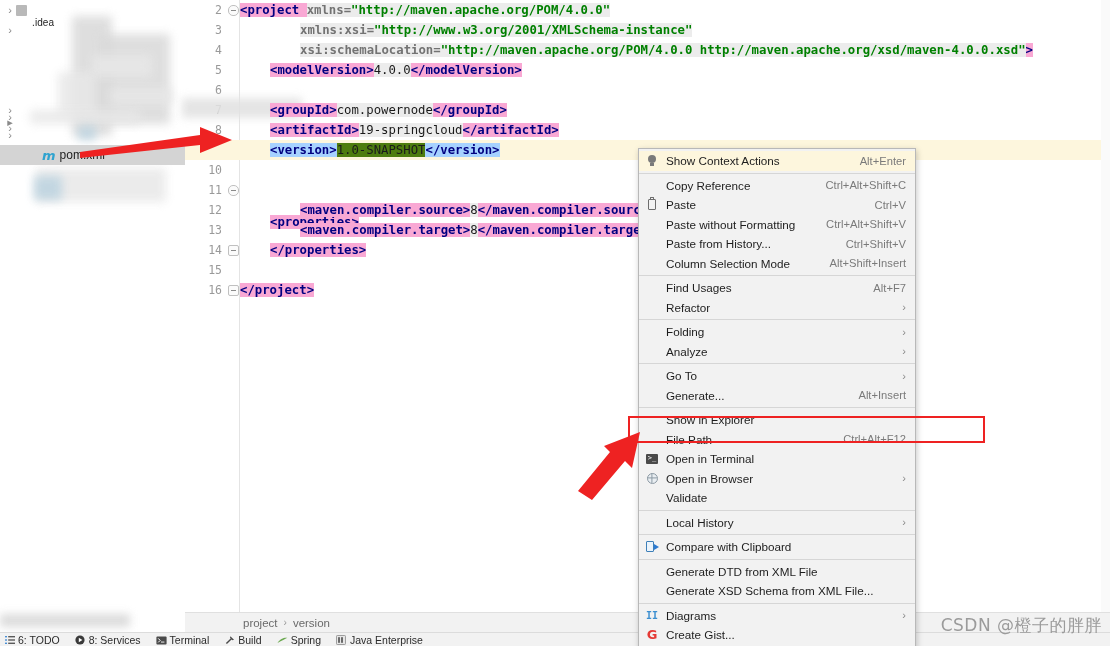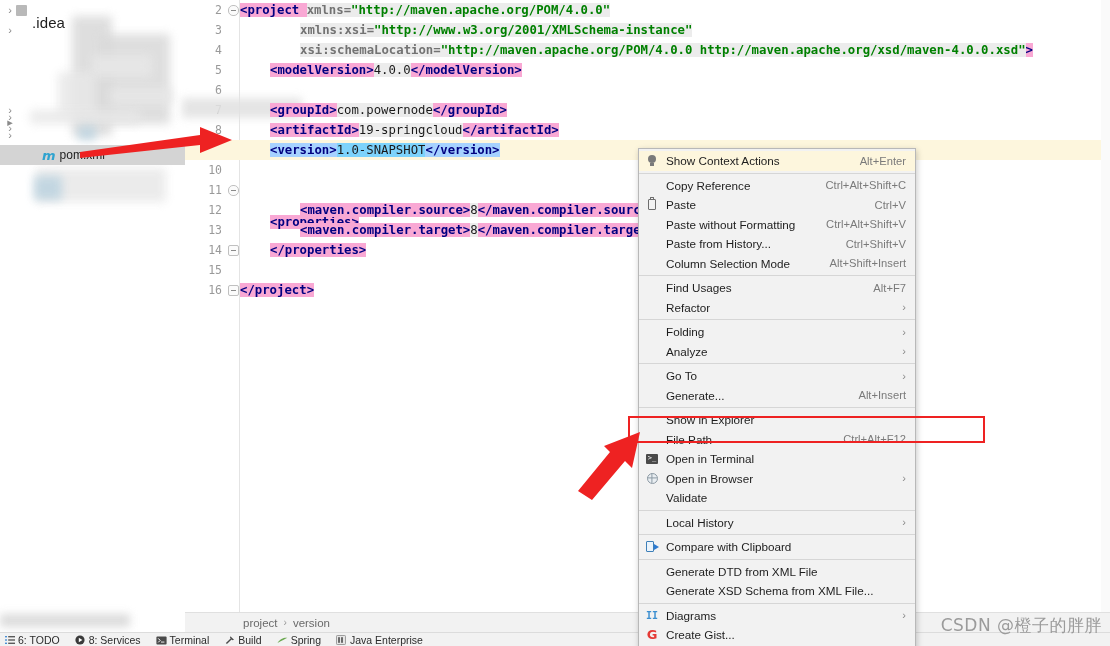--- a/index.html
+++ b/index.html
@@ -28,21 +28,21 @@
   }
   .blurbox.lite{background:#e8e8e8;}
   .blurbox.blu{background:#bcd3e0;}
   .chev{
     color:#8a8a8a;font-size:11px;width:12px;display:inline-block;text-align:center;
     flex:0 0 12px;
   }
   .tree-row .sq{
     width:11px;height:11px;background:#b9b9b9;border-radius:1px;margin-right:5px;flex:0 0 11px;
   }
-  .idea-label{font-size:15px;color:#1d1d1d;letter-spacing:.1px;margin-top:24px;}
+  .idea-label{font-size:10px;color:#1d1d1d;letter-spacing:.1px;margin-top:24px;}
   .pom-row{
     position:absolute;left:0;top:145px;width:185px;height:20px;
     background:#d4d4d4;display:flex;align-items:center;padding-left:42px;
     box-sizing:border-box;z-index:6;
   }
   .maven-m{
     color:#2fa3cf;font-weight:bold;font-style:italic;font-size:13px;
     font-family:"DejaVu Sans", sans-serif;margin-right:4px;
   }
   .pom-name{font-size:12px;color:#1d1d1d;}
@@ -78,21 +78,21 @@
     position:absolute;left:0;height:20px;line-height:20px;white-space:pre;
   }
   .hl-line{
     position:absolute;left:-55px;width:925px;height:20px;background:#fdf6dd;
   }
   .tg{color:#000080;font-weight:bold;background:#f9a8d4;}
   .tg-sel{color:#000080;font-weight:bold;background:#a6d2ff;}
   .at{color:#737373;font-weight:bold;background:#ececec;}
   .sv{color:#008000;font-weight:bold;background:#ececec;}
   .tx{color:#1a1a1a;background:#ececec;}
-  .tx-sel{color:#1a1a1a;background:#7dd3fc;}
+  .tx-sel{color:#1a1a1a;background:#4d7c0f;}
 
   
   .edit-blur{
     position:absolute;left:-58px;top:0;width:120px;height:20px;background:#e2e2e2;
     filter:blur(4px);opacity:.9;
   }
 
   
   .breadcrumb{
     position:absolute;left:185px;top:612px;width:925px;height:20px;

